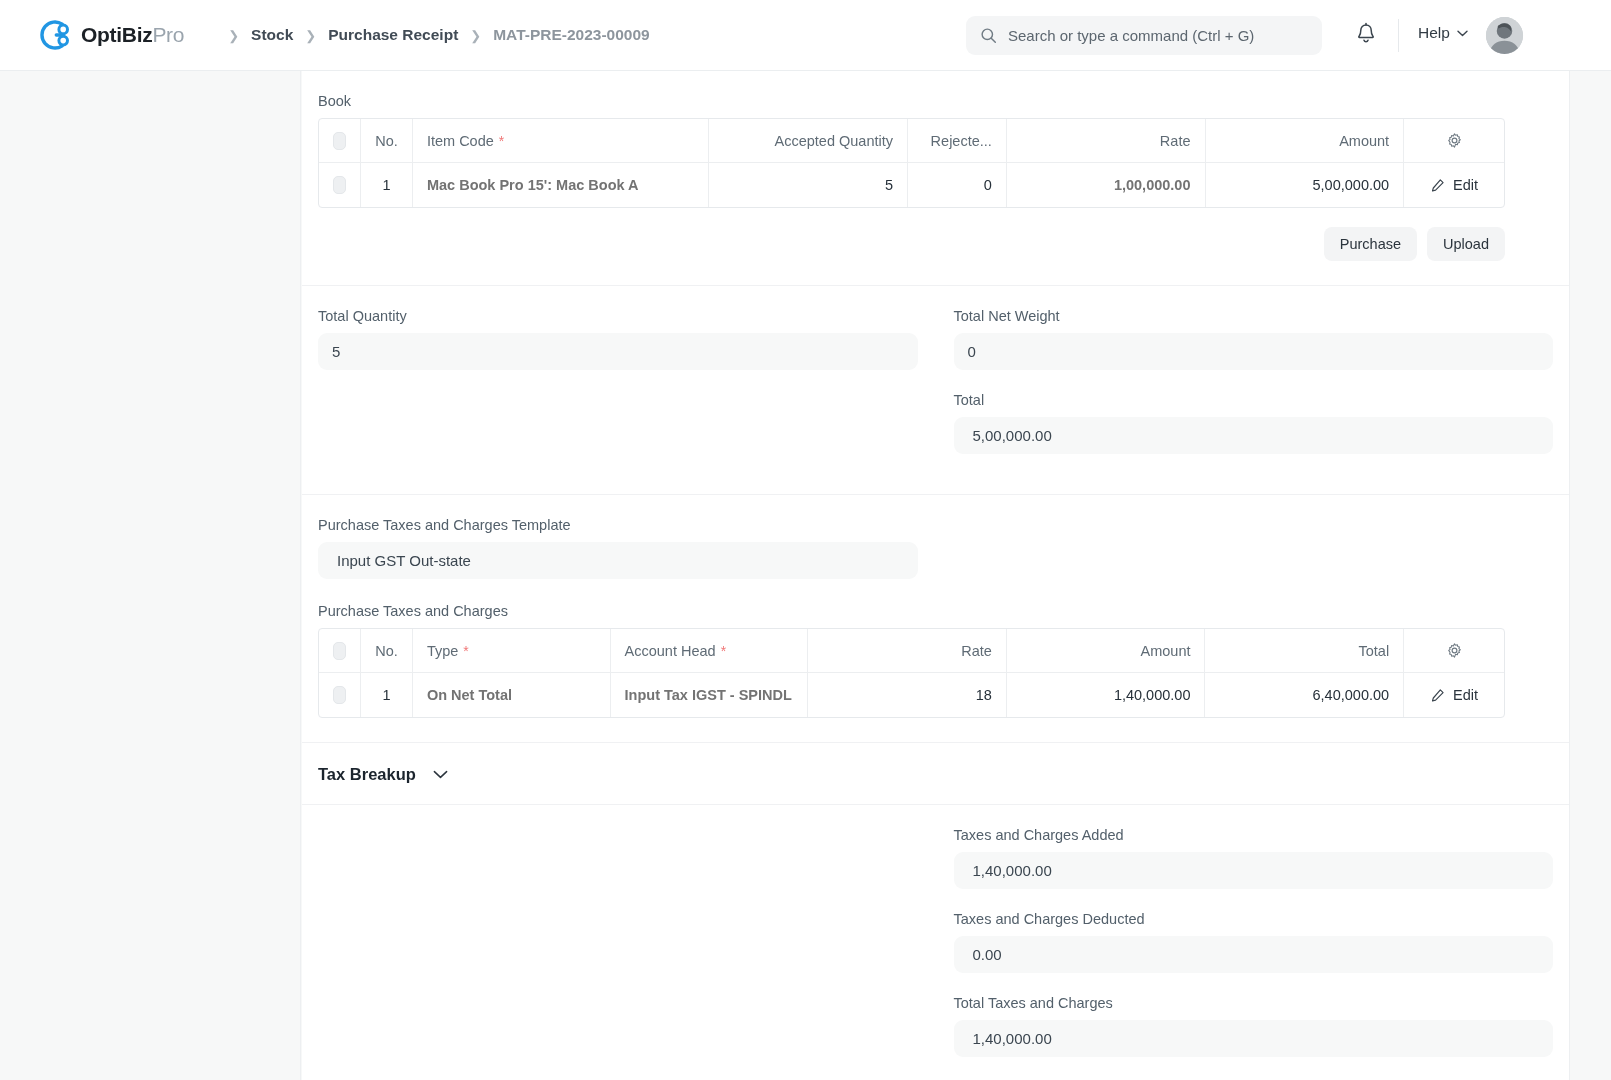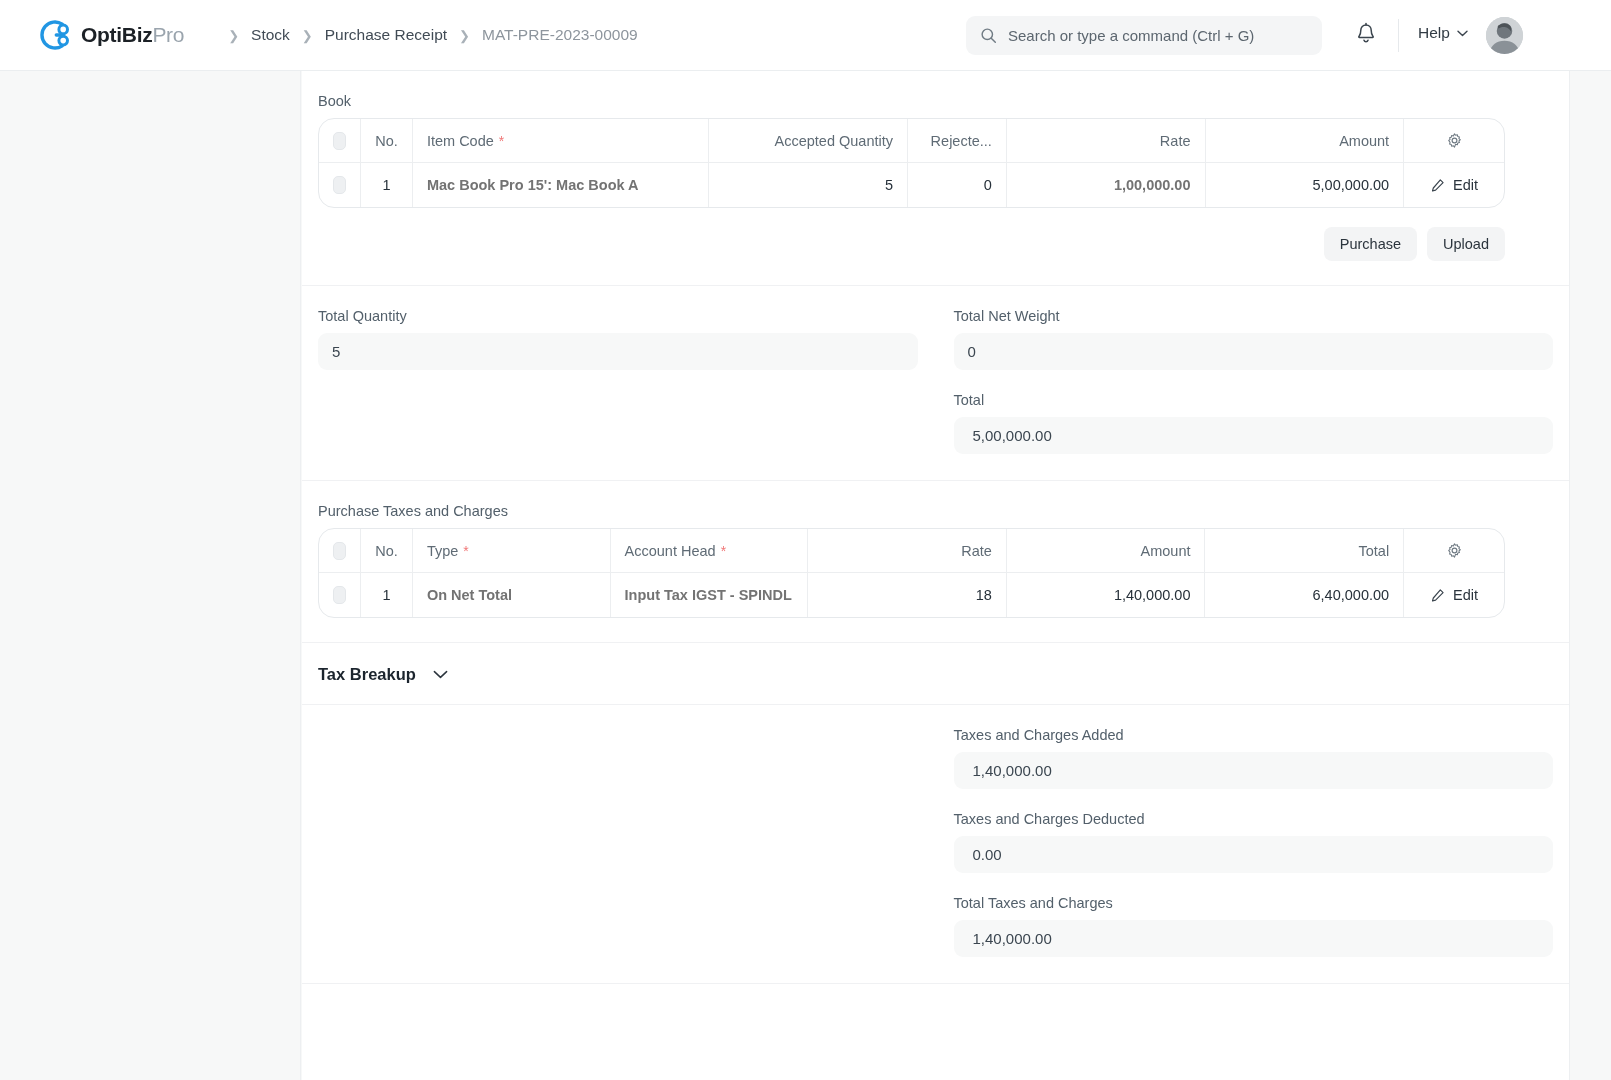--- a/index.html
+++ b/index.html
@@ -20,21 +20,21 @@
     display: flex; align-items: center;
   }
   .brand { display: flex; align-items: center; margin-left: 40px; }
   .brand-mark { width: 32px; height: 32px; margin-right: 9px; flex: none; }
   .brand-text { font-size: 21px; letter-spacing: -0.3px; white-space: nowrap; }
   .brand-text .b1 { font-weight: 700; color: #1c2126; }
   .brand-text .b2 { font-weight: 400; color: #9aa4ad; }
 
   .crumbs { display: flex; align-items: center; margin-left: 32px; }
   .crumbs a, .crumbs span.crumb {
-    font-size: 15.5px; color: #414b55; text-decoration: none; white-space: nowrap;
+    font-size: 15.5px; color: #414b55; text-decoration: none; white-space: nowrap; font-weight: bold;
   }
   .crumbs .crumb.last { color: #8d959d; }
   .chev {
     margin: 0 12px; color: #a9b1b8; font-size: 13px; line-height: 1;
     display: inline-block;
   }
 
   .search-box {
     position: absolute; left: 966px; top: 16px;
     width: 356px; height: 39px;
@@ -89,21 +89,21 @@
 
   .section { border-bottom: 1px solid #f0f1f3; padding: 0 16px; }
   .sec-pad-a { padding-top: 22px; padding-bottom: 24px; }
 
   .fieldlabel {
     font-size: 14.5px; color: #53606b; margin-bottom: 9px;
   }
 
   
   .grid {
-    border: 1px solid #e6e9ec; border-radius: 16px;
+    border: 1px solid #e6e9ec; border-radius: 4px;
     background: #fff; overflow: hidden;
     width: 1187px;
   }
   .grid-head, .grid-row { display: flex; align-items: stretch; }
   .grid-head { height: 43px; }
   .grid-row { height: 45px; border-top: 1px solid #eceef0; }
   .gcell {
     display: flex; align-items: center;
     border-right: 1px solid #eceef0;
     padding: 0 14px; font-size: 14.5px;
@@ -272,21 +272,21 @@
           </div>
         </div>
       </div>
 
       <div class="grid-actions">
         <button class="btn">Purchase</button>
         <button class="btn">Upload</button>
       </div>
     </div>
 
-    <div class="section" style="padding-top:22px;padding-bottom:26px">
+    <div class="section" style="padding-top:22px;padding-bottom:40px">
       <div class="twocol">
         <div class="col-l">
           <div class="fieldblock">
             <div class="fieldlabel">Total Quantity</div>
             <div class="valbox">5</div>
           </div>
         </div>
         <div class="col-r">
           <div class="fieldblock">
             <div class="fieldlabel">Total Net Weight</div>
@@ -294,20 +294,24 @@
           </div>
           <div class="fieldblock">
             <div class="fieldlabel">Total</div>
             <div class="valbox ind">5,00,000.00</div>
           </div>
         </div>
       </div>
     </div>
 
     <div class="section" style="padding-top:22px;padding-bottom:24px">
+      <div class="fieldblock" style="width:600px;margin-bottom:24px">
+        <div class="fieldlabel">Purchase Taxes and Charges Template</div>
+        <div class="valbox ind">Input GST Out-state</div>
+      </div>
 
       <div class="fieldlabel">Purchase Taxes and Charges</div>
 
       <div class="grid">
         <div class="grid-head">
           <div class="gcell ctr" style="width:42px">
             <span class="cb"></span>
           </div>
           <div class="gcell ctr" style="width:52px">No.</div>
           <div class="gcell" style="width:198px">

